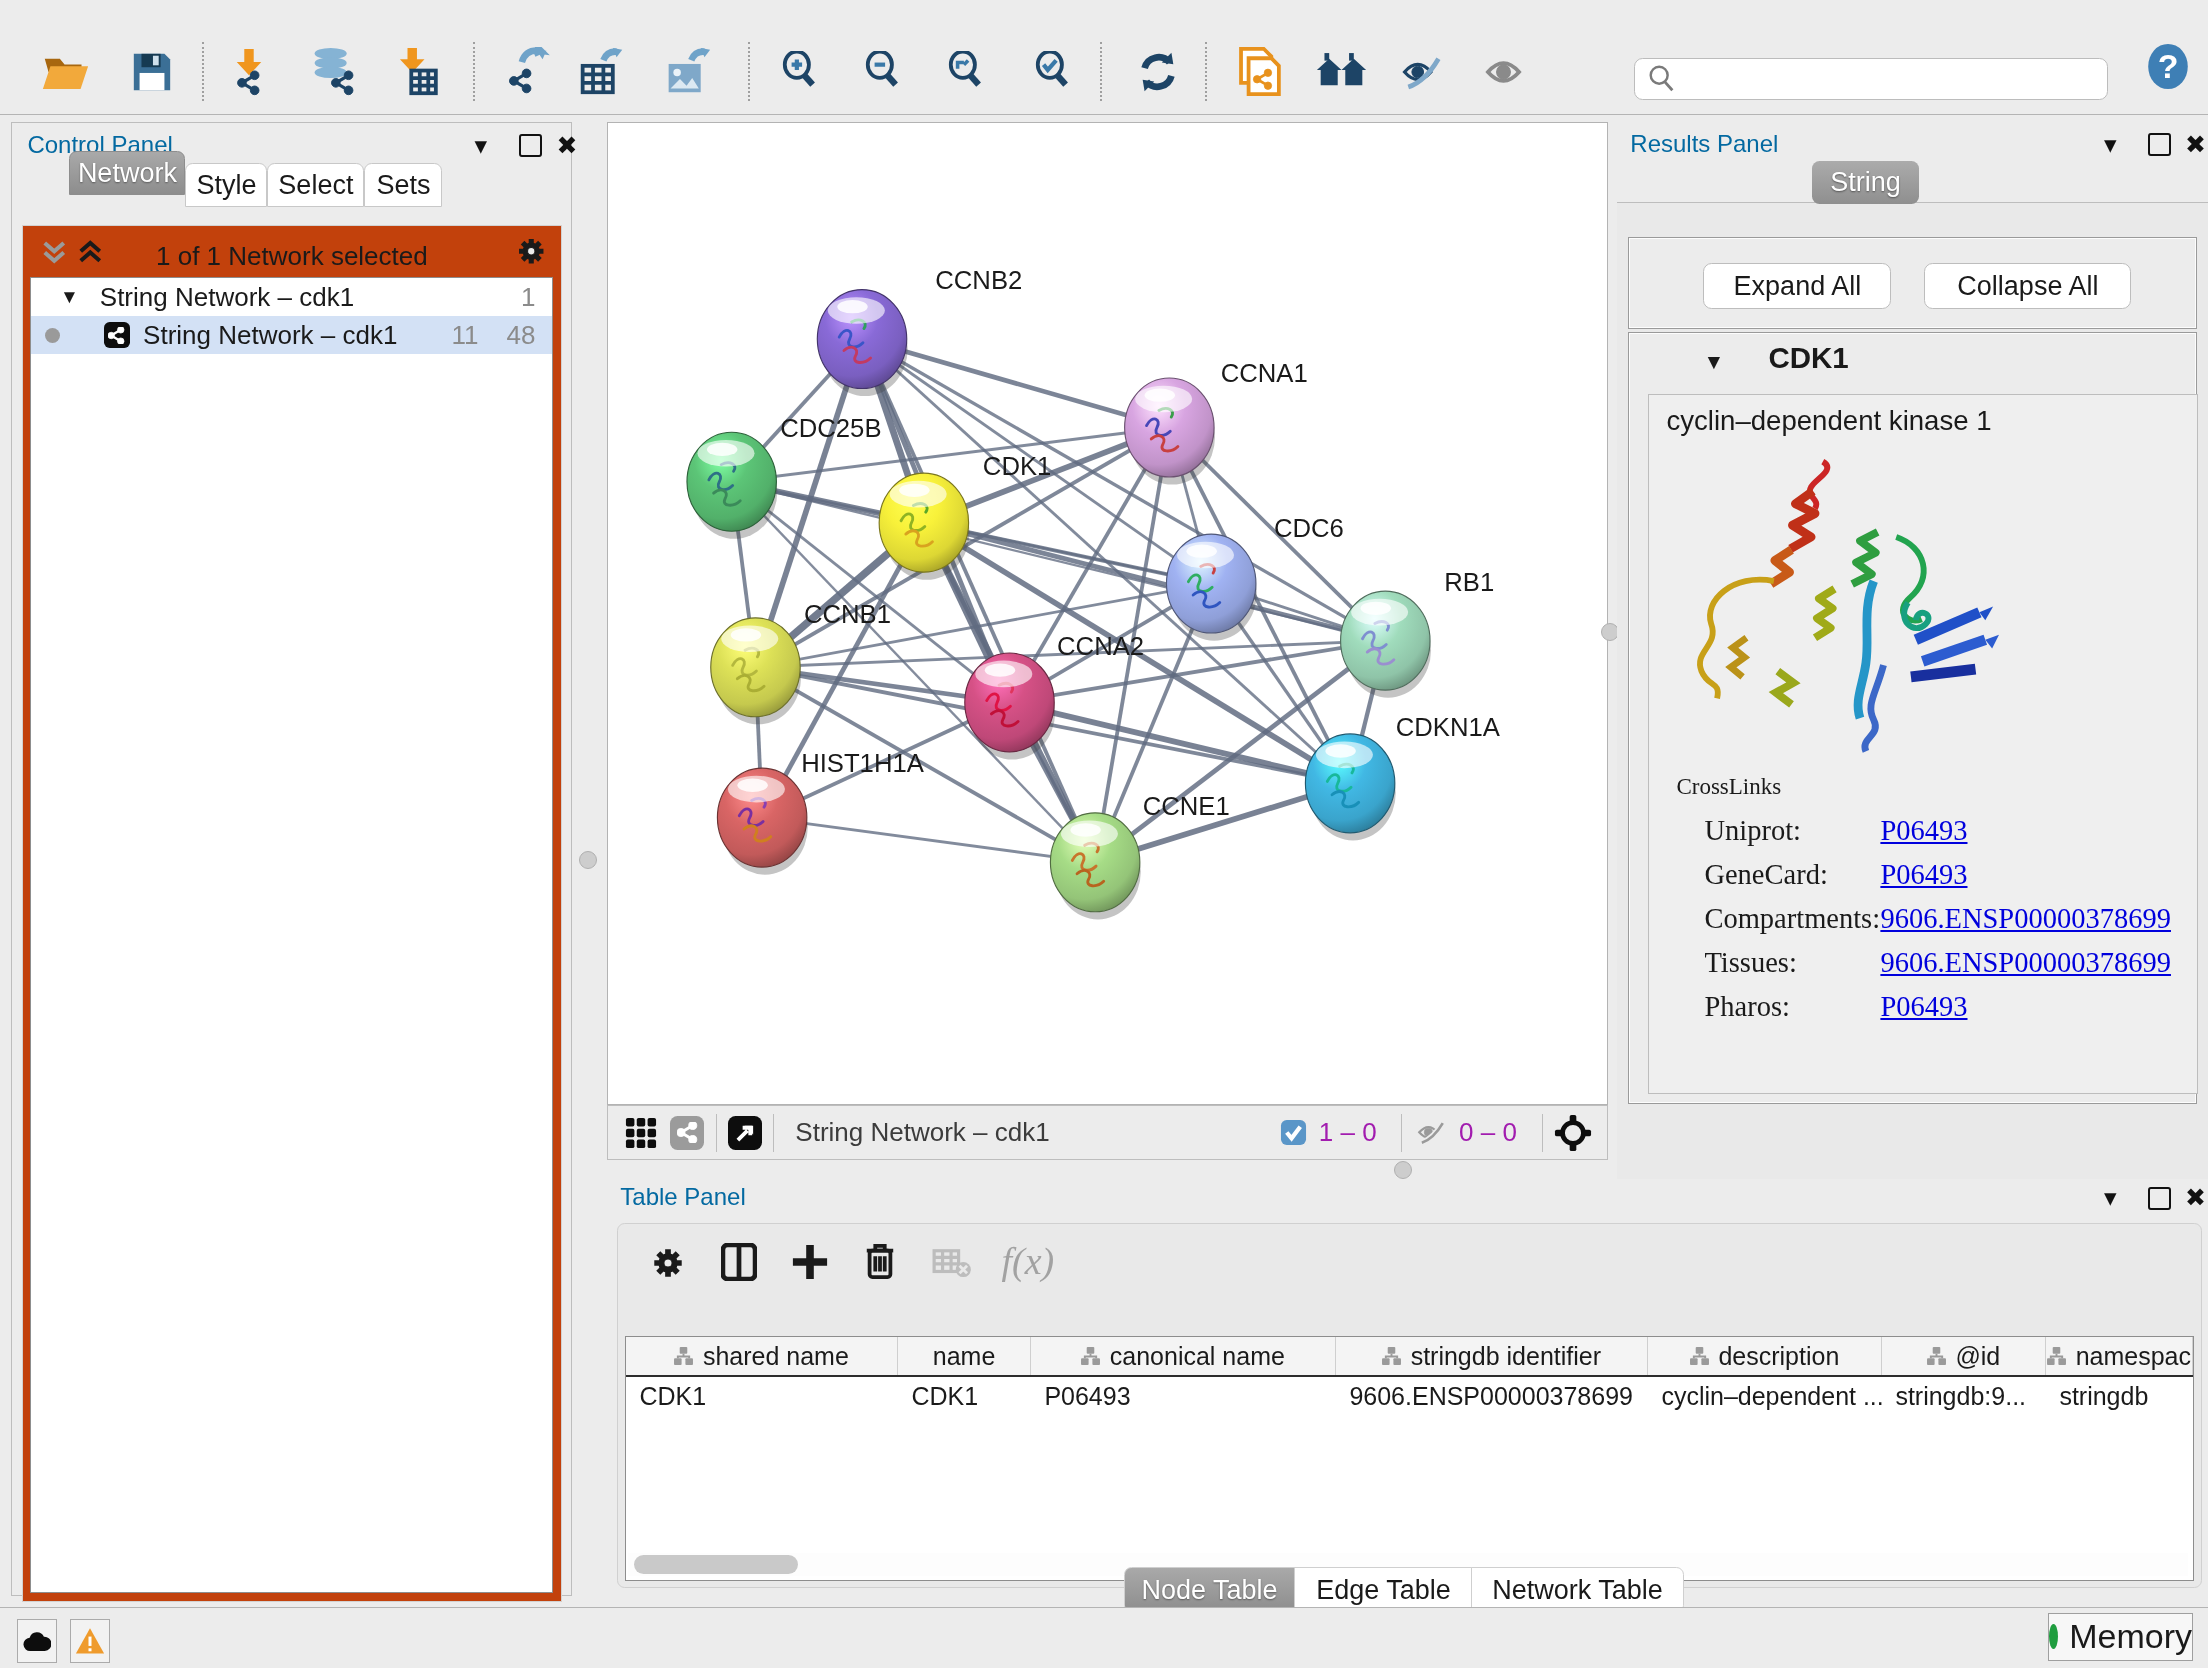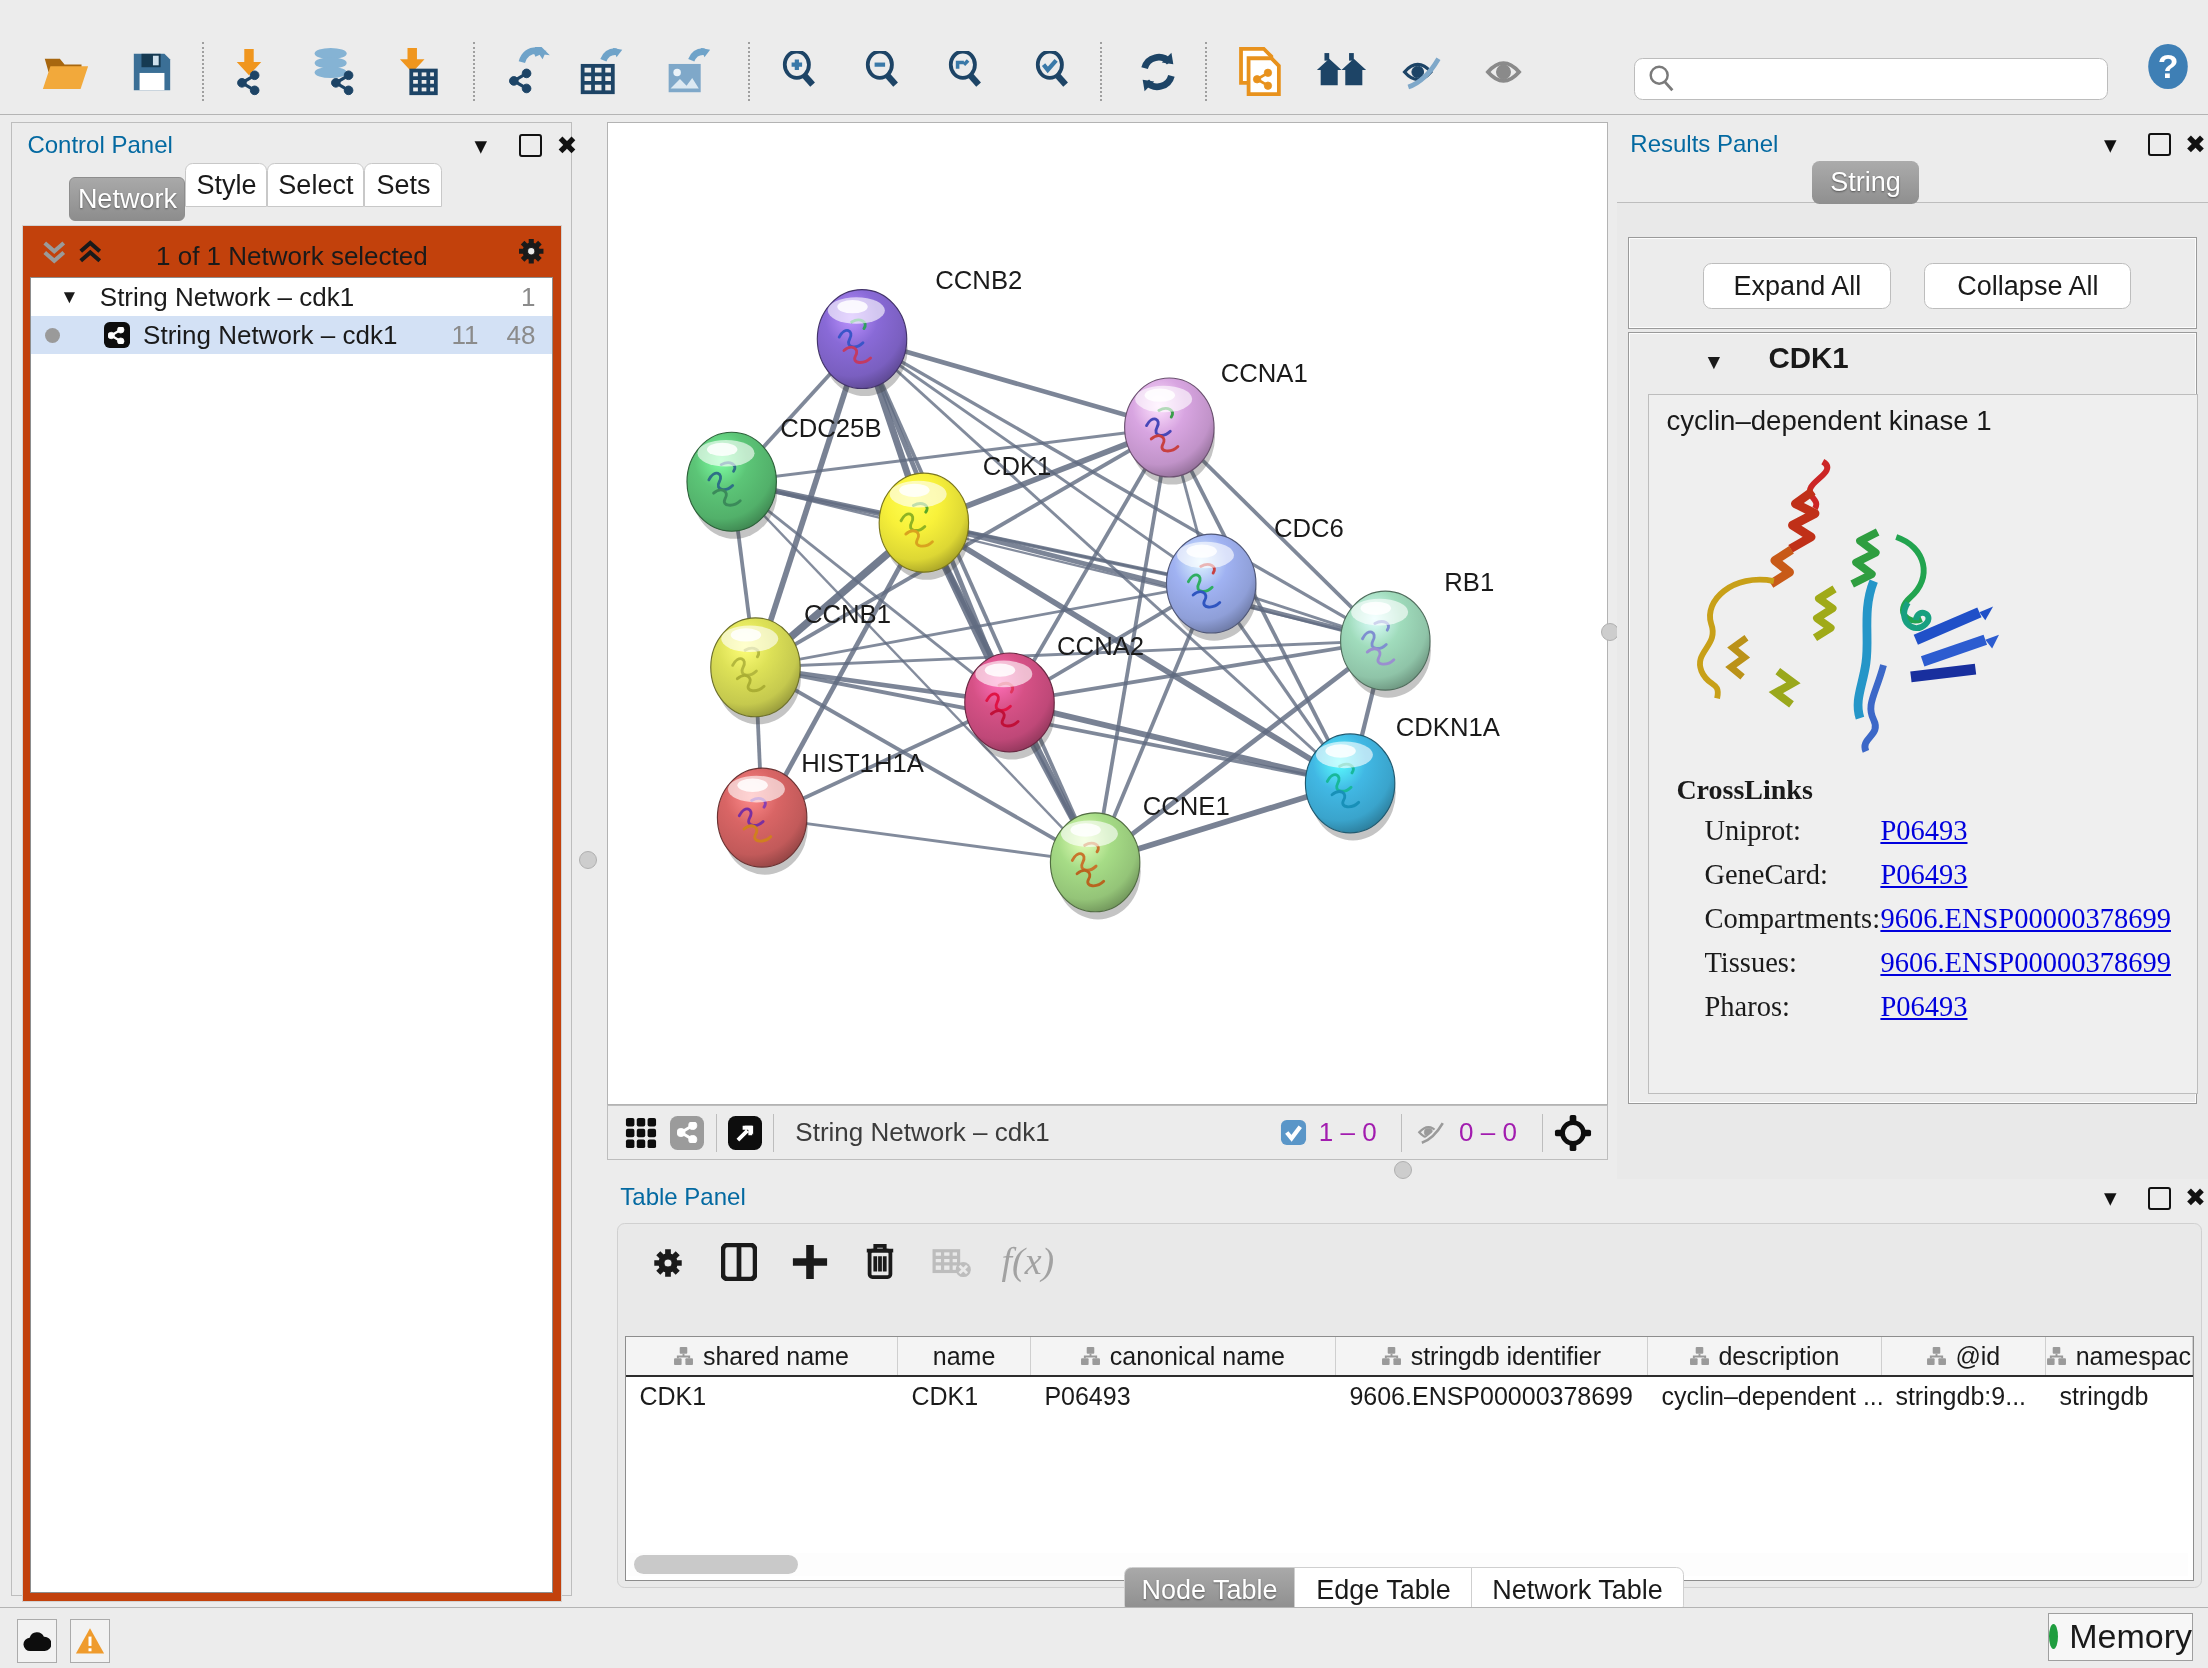--- a/index.html
+++ b/index.html
@@ -300,21 +300,21 @@
     </div>
   </div>
 
   <div id="control-panel" class="abs">
     <div style="position:absolute;left:15px;top:7.6px" class="panel-title">Control Panel</div>
     <span class="win-ico" style="position:absolute;left:462px;top:9.5px">▾</span>
     <span class="sqico" style="position:absolute;left:507px;top:11.4px"></span>
     <span class="win-ico" style="position:absolute;left:544px;top:9.5px;font-weight:bold">✖</span>
 
     <div id="cp-tabs">
-        <div class="tab sel" style="left: 57px; top: 54px; width: 114px; border-radius: 6px;">Network</div>
+        <div class="tab sel" style="left: 57px; top: 28px; width: 114px;">Network</div>
         <div class="tab" style="left: 173px; top: 40px; width: 80px;">Style</div>
         <div class="tab" style="left: 255px; top: 40px; width: 95px;">Select</div>
         <div class="tab" style="left: 352px; top: 40px; width: 76px;">Sets</div>
       </div>
 
     <div id="cp-inner">
       <svg width="28.5" height="27" viewBox="0 0 24 22" style="position:absolute;left:17px;top:13.3px">
         <g fill="none" stroke="#9a9a9a" stroke-width="3.4">
             <path d="M4,3 l8,7 8,-7"></path>
             <path d="M4,11 l8,7 8,-7"></path>
@@ -679,21 +679,21 @@
           <path d="M225,95 c30,10 38,42 14,62 c-16,14 -2,28 12,22" fill="none" stroke="#22a44f" stroke-width="6"></path>
           <path d="M237,162 c-12,18 6,34 18,22 c10,-10 -8,-18 -10,-4" fill="none" stroke="#18a080" stroke-width="6"></path>
           <path d="M202,140 c-12,30 -4,58 -8,84 c-3,22 -12,38 -6,56" fill="none" stroke="#2596c8" stroke-width="9"></path>
           <path d="M245,200 L310,172" stroke="#2050c8" stroke-width="11"></path>
             <path d="M310,172 l14,-6 -8,14 Z" fill="#2050c8"></path>
           <path d="M252,222 L316,200" stroke="#2c5cd0" stroke-width="11"></path>
             <path d="M316,200 l14,-5 -7,14 Z" fill="#2c5cd0"></path>
           <path d="M240,238 L306,230" stroke="#182f9e" stroke-width="11"></path>
           <path d="M212,226 c-8,30 -18,40 -10,56 c8,16 -14,18 -8,32" fill="none" stroke="#3c68c8" stroke-width="7"></path>
         </svg>
-        <div class="serif" style="position:absolute;left:27px;top:379px;font-size:28px;font-weight:bold">CrossLinks</div>
+        <div class="serif" style="position:absolute;left:27px;top:379px;font-size:23px;font-weight:normal">CrossLinks</div>
         <div id="xl-rows" style="position:absolute;left:0;top:420px;width:100%">
             <div class="xl-row serif">
               <span style="position: absolute; left: 55px;">Uniprot:</span>
               <a class="xlink" style="position: absolute; left: 231px;">P06493</a>
             </div>
             <div class="xl-row serif">
               <span style="position: absolute; left: 55px;">GeneCard:</span>
               <a class="xlink" style="position: absolute; left: 231px;">P06493</a>
             </div>
             <div class="xl-row serif">

